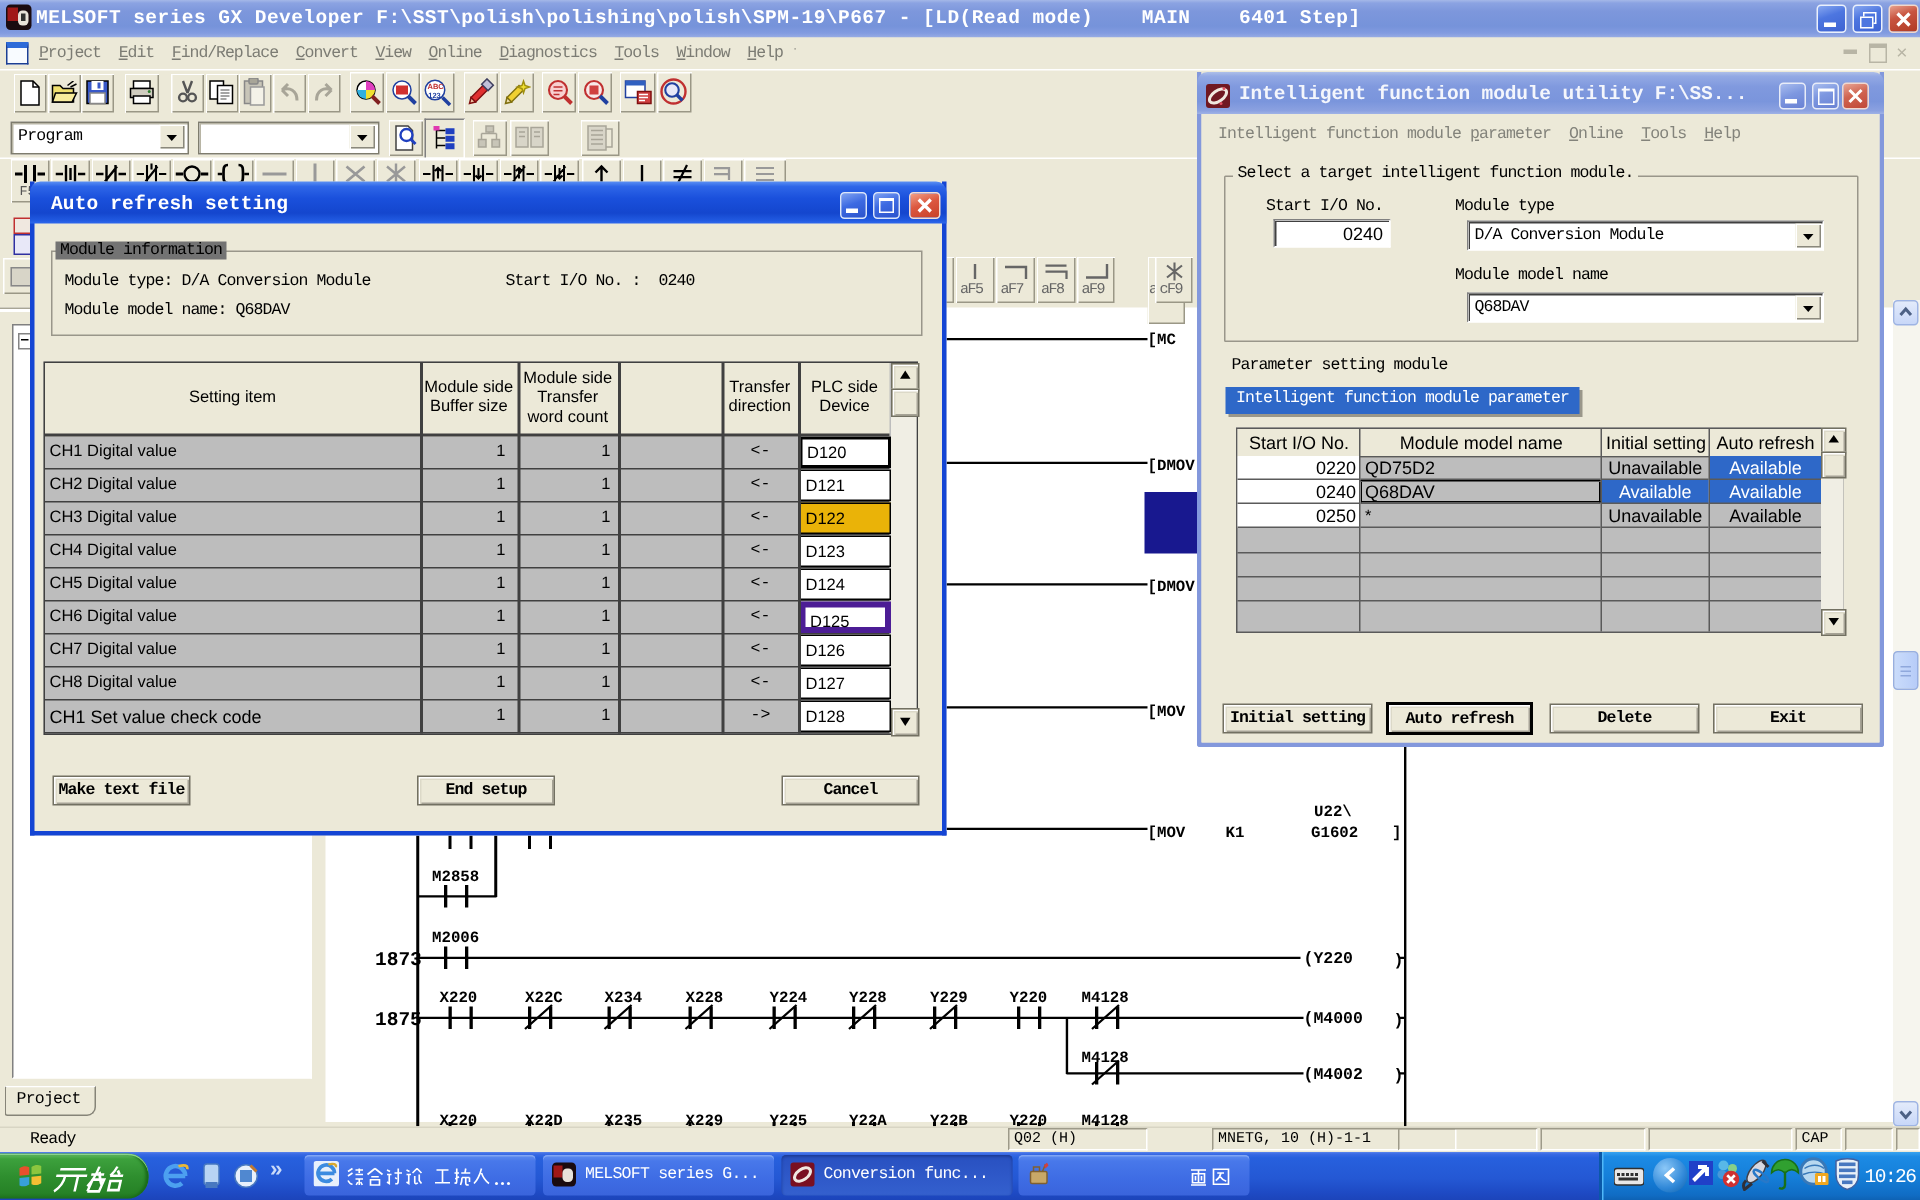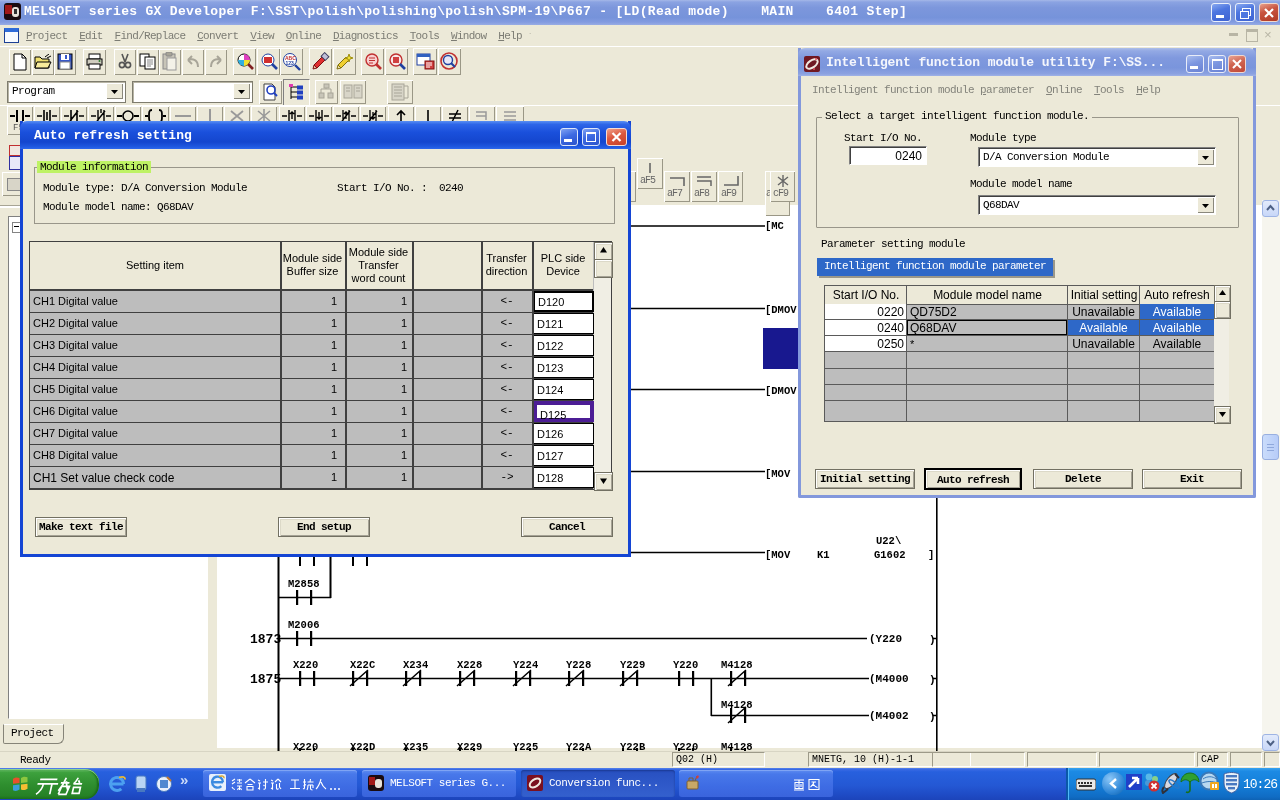--- a/index.html
+++ b/index.html
@@ -448,21 +448,21 @@
  <text x="652" y="437">(Y220</text>
       <text x="712" y="438">)</text>
  <text x="652" y="477">(M4000</text>
       <text x="712" y="478">)</text>
  <text x="652" y="514">(M4002</text>
       <text x="712" y="515">)</text>
 </g>
 </svg>
 
 <div class="tbtn" style="left:626px;top:171px;width:10px;height:31px"></div>
-<div class="tbtn" style="left:637px;top:158px;width:26px;height:31px">
+<div class="tbtn" style="left:637px;top:171px;width:26px;height:31px">
     <svg class="ab" style="left:4px;top:3px" width="18" height="14">
       <path d="M9 2 L9 12" stroke="#666" stroke-width="1.6"></path>
     </svg>
     <div class="ab mono" style="left:3px;top:17px;font-size:10px;letter-spacing:-1px;color:#666">aF5</div>
   </div>
 <div class="tbtn" style="left:664px;top:171px;width:26px;height:31px">
     <svg class="ab" style="left:4px;top:3px" width="18" height="14">
       <path d="M2 4 L16 4 L16 12" stroke="#666" stroke-width="1.6" fill="none"></path>
     </svg>
     <div class="ab mono" style="left:3px;top:17px;font-size:10px;letter-spacing:-1px;color:#666">aF7</div>
@@ -762,21 +762,21 @@
     <div class="ab" style="left:3px;top:10px;width:8px;height:3px;background:#fff"></div>
   </div>
 <div class="ab" style="left:582px;top:128px;width:18px;height:18px;border-radius:3px;background:linear-gradient(160deg,#7FA2F2,#3D6AE2 45%,#2B53CC);border:1px solid #DCE6FA;box-sizing:border-box">
     <div class="ab" style="left:3px;top:3px;width:8px;height:7px;border:1.5px solid #fff;border-top-width:2.5px"></div>
   </div>
 <div class="ab" style="left:606px;top:128px;width:21px;height:18px;border-radius:3px;background:linear-gradient(160deg,#F0A088,#DC5840 45%,#C84028);border:1px solid #F4DCD4;box-sizing:border-box"><svg width="19" height="16">
       <path d="M5.5 4 L13.5 12 M13.5 4 L5.5 12" stroke="#fff" stroke-width="2.2"></path>
     </svg></div>
 
 <div class="ab" style="left:34px;top:167px;width:579px;height:55px;border:1px solid #99968A"></div>
-<div class="ab mono" style="left:37px;top:161px;font-size:11px;letter-spacing:-0.6px;color:#000;background:#bef264;padding:0 3px">Module information</div>
+<div class="ab mono" style="left:37px;top:161px;font-size:11px;letter-spacing:-0.6px;color:#000;background:#737373;padding:0 3px">Module information</div>
 <div class="ab mono" style="left:43px;top:182px;font-size:11px;letter-spacing:-0.6px;color:#000;white-space:pre">Module type: D/A Conversion Module</div>
 <div class="ab mono" style="left:337px;top:182px;font-size:11px;letter-spacing:-0.6px;color:#000;white-space:pre">Start I/O No. :  0240</div>
 <div class="ab mono" style="left:43px;top:201px;font-size:11px;letter-spacing:-0.6px;color:#000;white-space:pre">Module model name: Q68DAV</div>
 
 <div class="ab" style="left:29px;top:241px;width:583px;height:249px;background:#BDBDBD;border:1px solid #404040;box-sizing:border-box"></div>
 <div class="ab" style="left:30px;top:242px;width:563px;height:47px;background:#ECE9D8;border-bottom:2px solid #404040;box-sizing:content-box">
  <div class="ab" style="left:0;top:17px;width:250px;text-align:center;font-size:11px">Setting item</div>
  <div class="ab" style="left:250px;top:10px;width:65px;text-align:center;font-size:11px;line-height:13px">Module side<br>Buffer size</div>
  <div class="ab" style="left:315px;top:4px;width:67px;text-align:center;font-size:11px;line-height:13px">Module side<br>Transfer<br>word count</div>
  <div class="ab" style="left:451px;top:10px;width:51px;text-align:center;font-size:11px;line-height:13px">Transfer<br>direction</div>
@@ -796,21 +796,21 @@
 <div class="ab" style="left:330px;top:317px;width:77px;text-align:right;font-size:11px">1</div>
 <div class="ab mono" style="left:482px;top:317px;width:50px;text-align:center;font-size:11px">&lt;-</div>
 <div class="ab" style="left:533px;top:313px;width:61px;height:21px;background:#fff;border:1px solid #000;box-sizing:border-box">
     <div class="ab" style="left:3px;top:4px;font-size:11px">D121</div>
   </div>
 <div class="ab" style="left:30px;top:335px;width:563px;height:22px;border-bottom:1px solid #404040;box-sizing:border-box"></div>
 <div class="ab" style="left:33px;top:339px;font-size:11px">CH3 Digital value</div>
 <div class="ab" style="left:260px;top:339px;width:77px;text-align:right;font-size:11px">1</div>
 <div class="ab" style="left:330px;top:339px;width:77px;text-align:right;font-size:11px">1</div>
 <div class="ab mono" style="left:482px;top:339px;width:50px;text-align:center;font-size:11px">&lt;-</div>
-<div class="ab" style="left:533px;top:335px;width:61px;height:21px;background:#ffffff;border:1px solid #000;box-sizing:border-box">
+<div class="ab" style="left:533px;top:335px;width:61px;height:21px;background:#eab308;border:1px solid #000;box-sizing:border-box">
     <div class="ab" style="left:3px;top:4px;font-size:11px">D122</div>
   </div>
 <div class="ab" style="left:30px;top:357px;width:563px;height:22px;border-bottom:1px solid #404040;box-sizing:border-box"></div>
 <div class="ab" style="left:33px;top:361px;font-size:11px">CH4 Digital value</div>
 <div class="ab" style="left:260px;top:361px;width:77px;text-align:right;font-size:11px">1</div>
 <div class="ab" style="left:330px;top:361px;width:77px;text-align:right;font-size:11px">1</div>
 <div class="ab mono" style="left:482px;top:361px;width:50px;text-align:center;font-size:11px">&lt;-</div>
 <div class="ab" style="left:533px;top:357px;width:61px;height:21px;background:#fff;border:1px solid #000;box-sizing:border-box">
     <div class="ab" style="left:3px;top:4px;font-size:11px">D123</div>
   </div>

